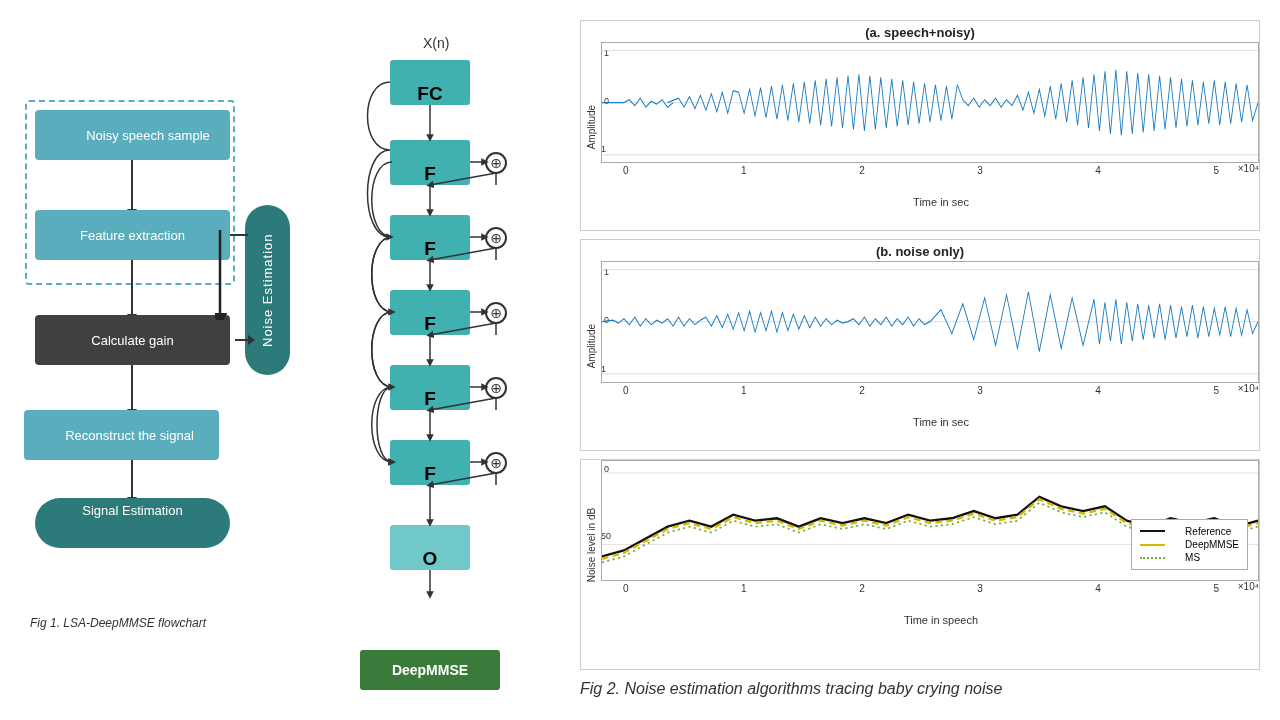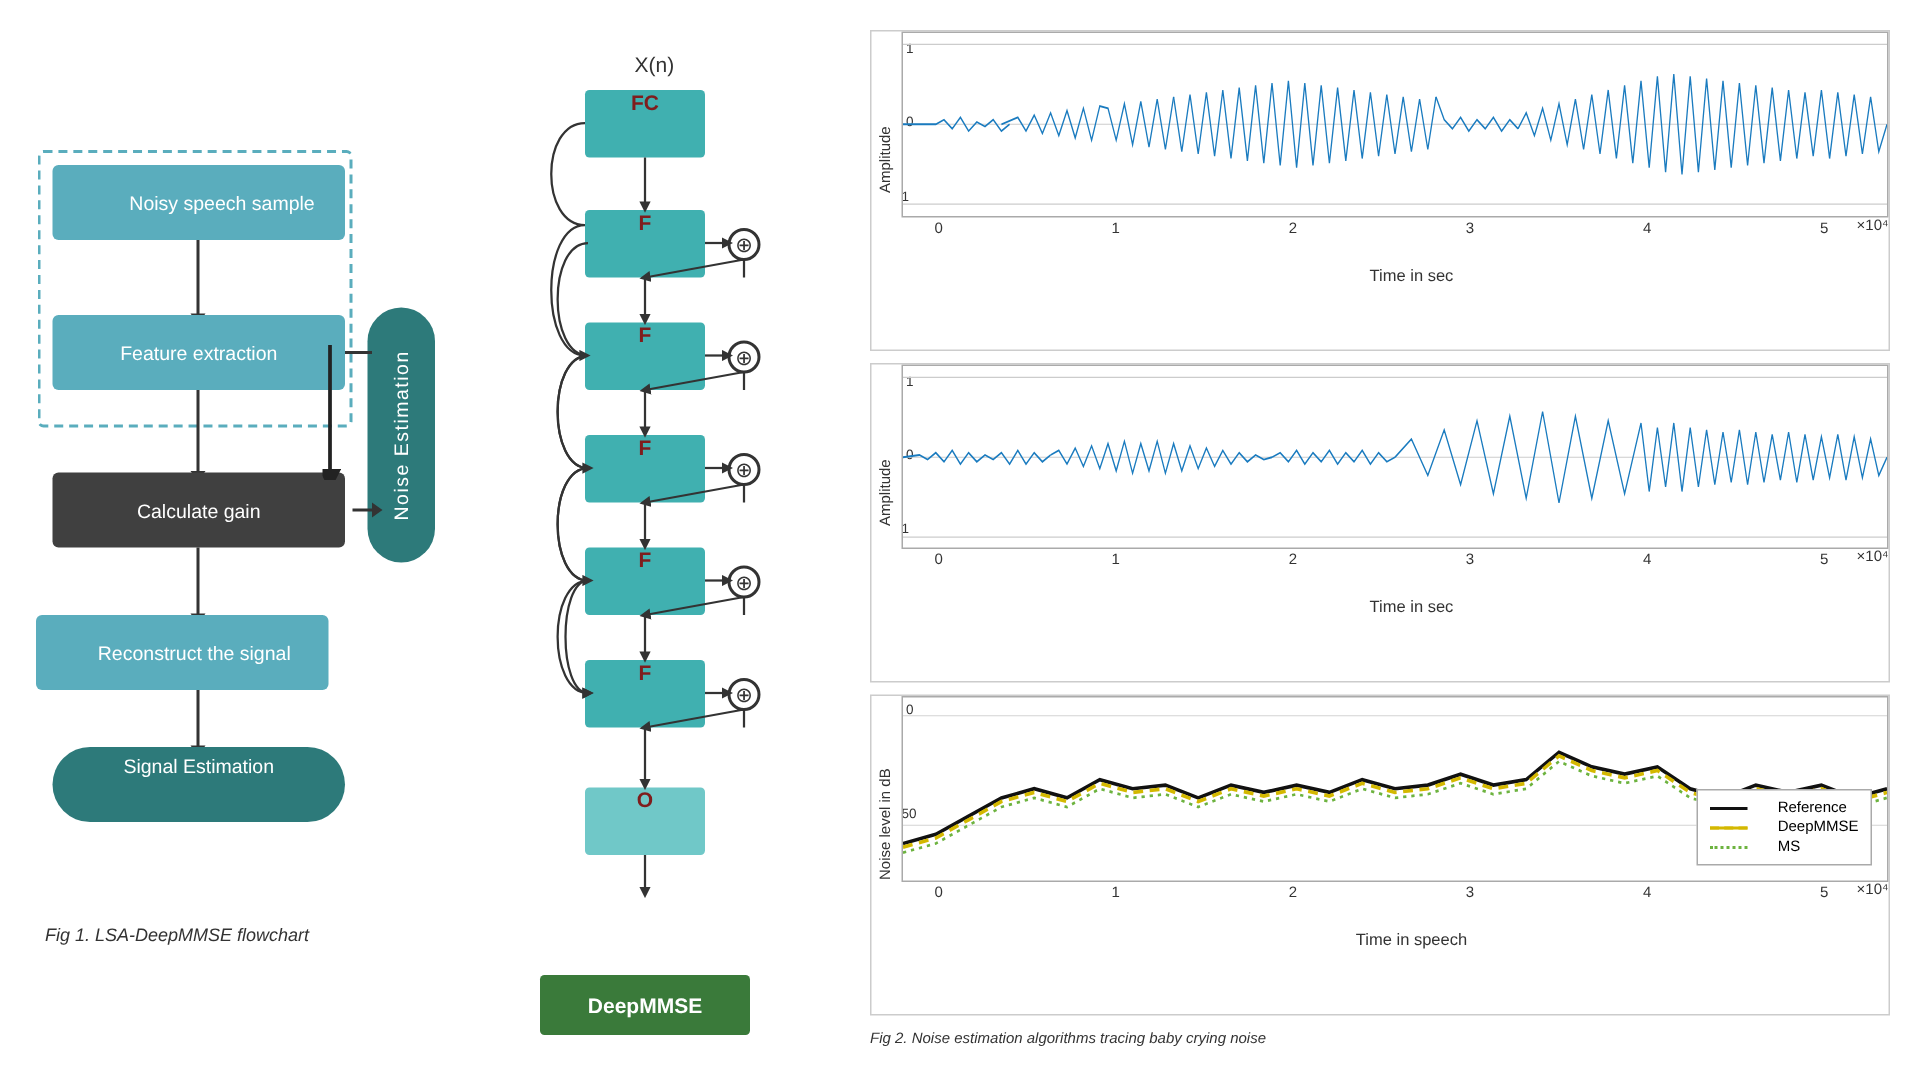--- a/index.html
+++ b/index.html
@@ -169,26 +169,26 @@
     }
     .net-area {
       position: relative;
       width: 220px;
       height: 680px;
       margin-top: 10px;
     }
     .net-box {
       position: absolute;
       background: #40b0b0;
-      color: #7f1d1d;
+      color: #000000;
       text-align: center;
-      font-size: 14px;
+      font-size: 19px;
       font-weight: bold;
       display: flex;
-      align-items: flex-start;
+      align-items: flex-end;
       justify-content: center;
       border-radius: 3px;
     }
     .net-box.fc {
       top: 30px;
       left: 60px;
       width: 80px;
       height: 45px;
     }
     .net-box.f1 { top: 110px; left: 60px; width: 80px; height: 45px; }
@@ -313,21 +313,21 @@
     }
     
     svg.waveform {
       position: absolute;
       top: 0; left: 0;
       width: 100%;
       height: 100%;
     }
     .fig2-caption {
       font-style: italic;
-      font-size: 10px;
+      font-size: 16px;
       color: #333;
       text-align: left;
       padding: 2px 0;
     }
     .legend {
       position: absolute;
       right: 10px;
       bottom: 10px;
       background: white;
       border: 1px solid #aaa;
@@ -485,20 +485,23 @@
       <div class="deepmmse-box">
         <span>DeepMMSE</span>
       </div>
 
     </div>
   </div>
 
   <div class="right-panel">
 
     <div class="chart-container">
+      <div class="chart-title">
+        <span>(a. speech+noisy)</span>
+      </div>
       <div class="chart-body">
         <div class="y-axis-label">
           <span>Amplitude</span>
         </div>
         <div style="flex:1;display:flex;flex-direction:column;">
           <div class="chart-inner">
 
             <div style="position:absolute;left:2px;top:5px;font-size:9px;color:#333;">1</div>
             <div style="position:absolute;left:2px;top:calc(50% - 7px);font-size:9px;color:#333;">0</div>
             <div style="position:absolute;left:-4px;top:calc(100% - 18px);font-size:9px;color:#333;">-1</div>
@@ -532,20 +535,23 @@
             <div style="font-size:10px;color:#333;width:40px;text-align:right;">×10⁴</div>
           </div>
           <div class="x-axis-label-row">
             <div class="x-label-text">Time in sec</div>
           </div>
         </div>
       </div>
     </div>
 
     <div class="chart-container">
+      <div class="chart-title">
+        <span>(b. noise only)</span>
+      </div>
       <div class="chart-body">
         <div class="y-axis-label">
           <span>Amplitude</span>
         </div>
         <div style="flex:1;display:flex;flex-direction:column;">
           <div class="chart-inner">
             <div style="position:absolute;left:2px;top:5px;font-size:9px;color:#333;">1</div>
             <div style="position:absolute;left:2px;top:calc(50% - 7px);font-size:9px;color:#333;">0</div>
             <div style="position:absolute;left:-4px;top:calc(100% - 18px);font-size:9px;color:#333;">-1</div>
             <svg class="waveform" viewBox="0 0 600 80" preserveAspectRatio="none">

